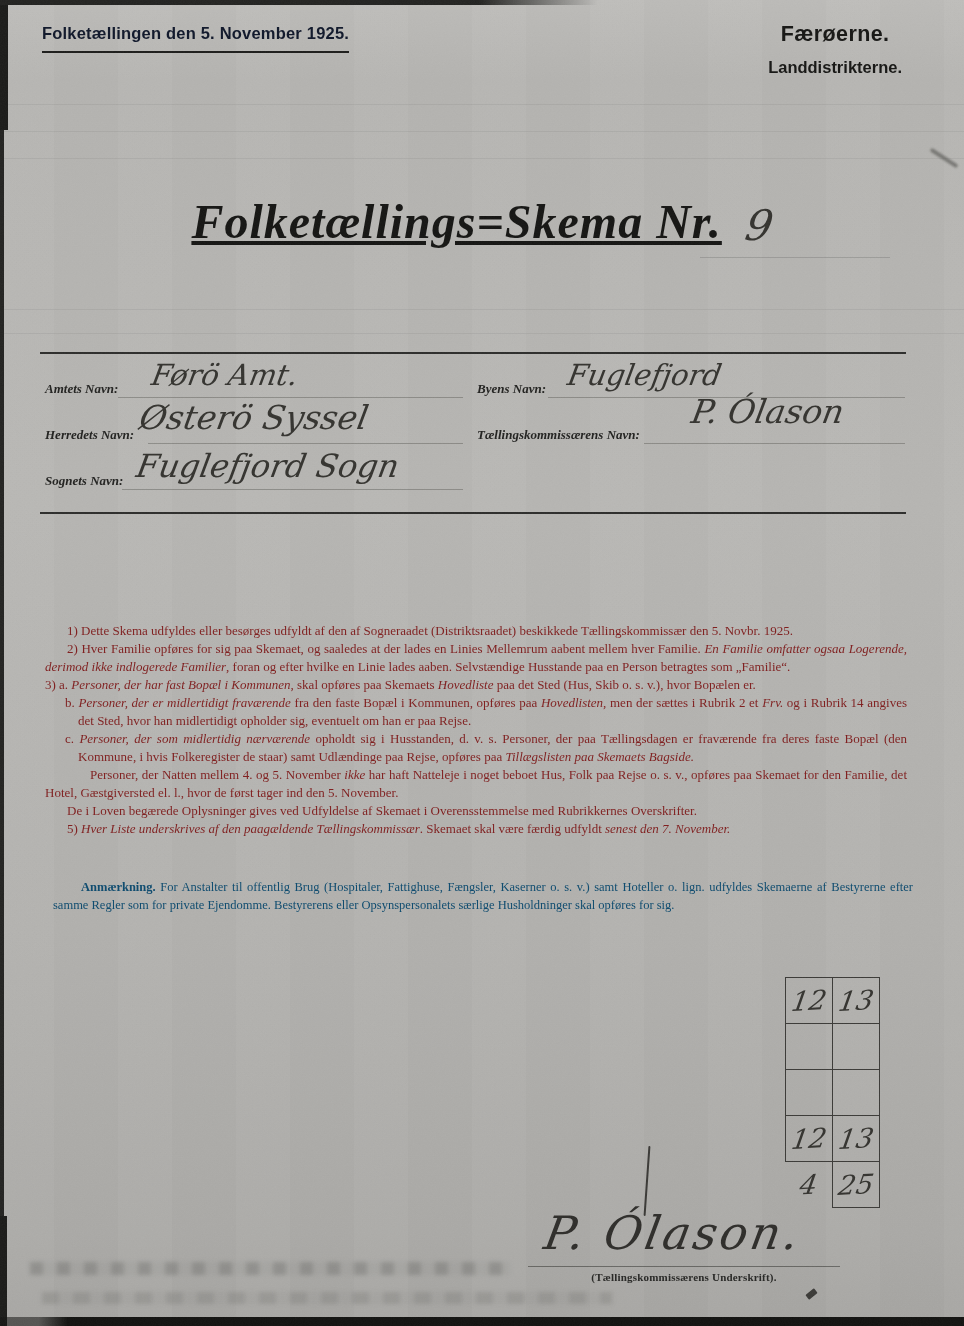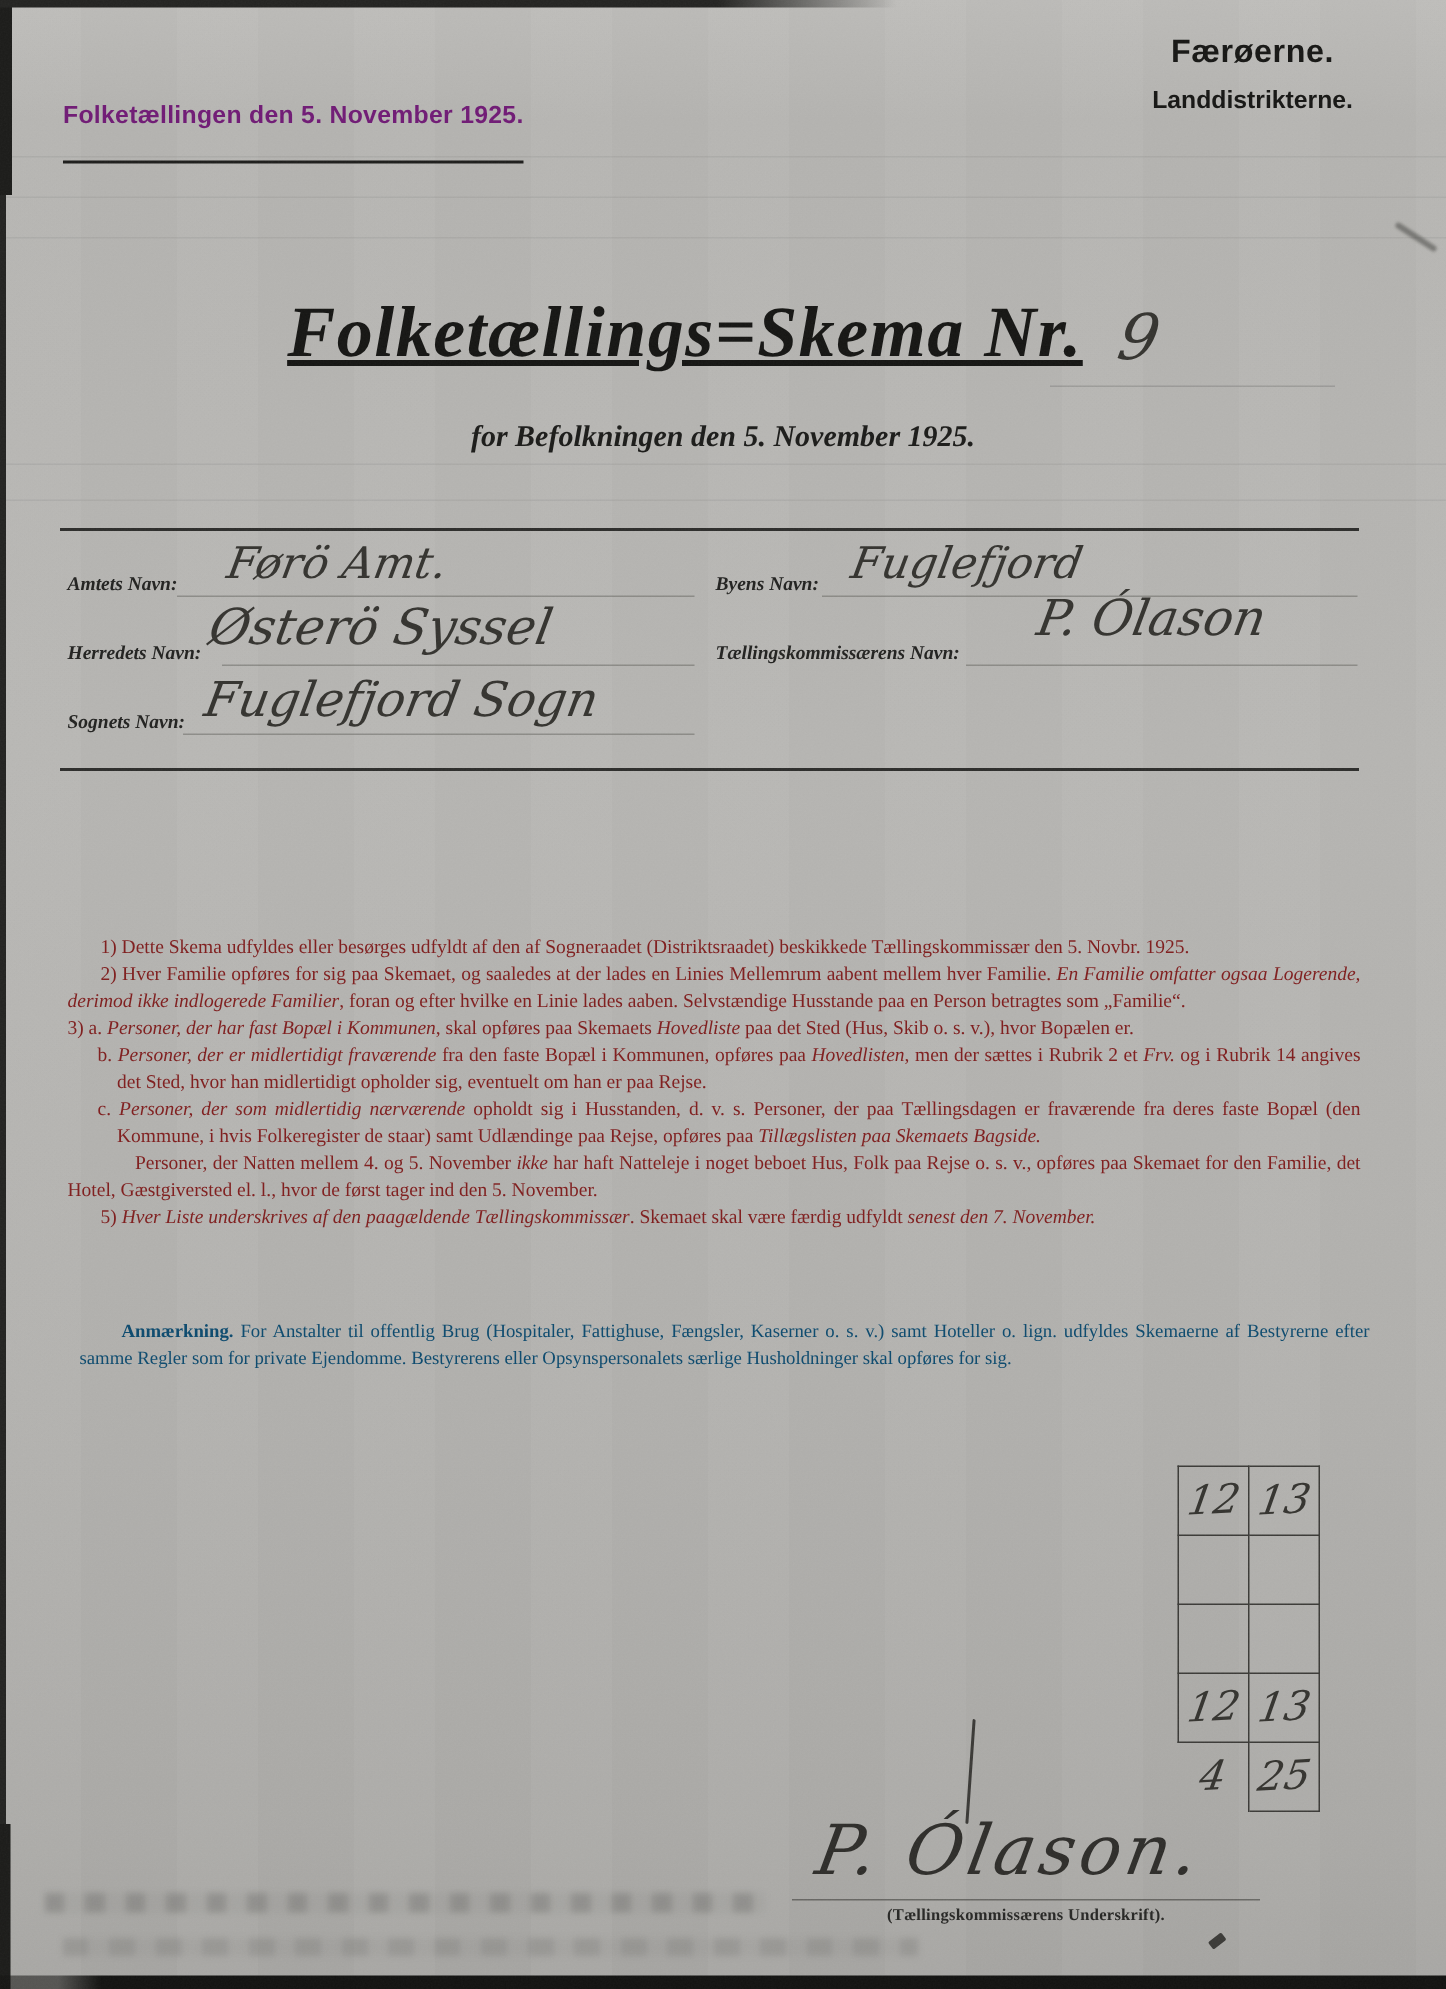--- a/index.html
+++ b/index.html
@@ -12,22 +12,22 @@
   .bleed-line{position:absolute;left:0;width:100%;height:1px;background:rgba(0,0,0,.055);}
   .edge-left{position:absolute;left:0;top:0;width:4px;height:100%;background:#232321;}
   .edge-left2{position:absolute;left:0;top:0;width:8px;height:130px;background:#1b1b19;}
   .edge-left3{position:absolute;left:0;bottom:0;width:7px;height:110px;background:#1b1b19;}
   .edge-top{position:absolute;left:0;top:0;height:5px;width:62%;
         background:linear-gradient(90deg,#232321 0 80%,rgba(35,35,33,0) 100%);}
   .edge-bottom{position:absolute;left:0;bottom:0;width:100%;height:9px;
         background:linear-gradient(90deg,rgba(17,17,15,.55) 0 4%,#121210 7% 100%);}
 
   .header-left{position:absolute;left:42px;top:24px;font-family:"Liberation Sans",sans-serif;
-        font-weight:bold;font-size:16.5px;letter-spacing:.2px;color:#701a75;
-        border-bottom:2.5px solid #1d1d1b;padding-bottom:20px;margin-top:44px;}
+        font-weight:bold;font-size:16.5px;letter-spacing:.2px;color:#0f172a;
+        border-bottom:2.5px solid #1d1d1b;padding-bottom:8px;}
   .header-right{position:absolute;right:62px;top:22px;text-align:center;
         font-family:"Liberation Sans",sans-serif;font-weight:bold;color:#161614;}
   .header-right .l1{font-size:21.5px;letter-spacing:.4px;}
   .header-right .l2{font-size:16.5px;margin-top:11px;}
 
   .title-row{position:absolute;left:0;top:194px;width:100%;text-align:center;white-space:nowrap;}
   .title-main{font-style:italic;font-weight:bold;font-size:48px;letter-spacing:1px;color:#151513;text-decoration:underline;}
   .title-num{display:inline-block;margin-left:20px;vertical-align:-2px;}
   .title-underline{position:absolute;left:700px;top:257px;width:190px;height:1px;background:rgba(40,40,38,.18);}
   .subtitle{position:absolute;left:0;top:280px;width:100%;text-align:center;
@@ -95,21 +95,20 @@
   <div class="header-right">
     <div class="l1">Færøerne.</div>
     <div class="l2">Landdistrikterne.</div>
   </div>
 
   <div class="title-row">
     <span class="title-main">Folketællings=Skema Nr.</span>
     <span class="title-num hw" style="font-size:42px">9</span>
   </div>
   <div class="title-underline"></div>
-  <div class="subtitle">for Befolkningen den 5. November 1925.</div>
 
   <div class="hrule hr1"></div>
 
   <div class="flabel" style="left:45px;top:381px">Amtets Navn:</div>
   <div class="fline" style="left:118px;top:397px;width:345px"></div>
   <div class="hw hw-abs" style="left:152px;top:358px;font-size:29px">Førö Amt.</div>
 
   <div class="flabel" style="left:45px;top:427px">Herredets Navn:</div>
   <div class="fline" style="left:148px;top:443px;width:315px"></div>
   <div class="hw hw-abs" style="left:140px;top:398px;font-size:33px">Østerö Syssel</div>
@@ -128,20 +127,21 @@
 
   <div class="hrule hr2"></div>
 
   <div class="rules" id="rules-text">
       <p class="rp p-num"><span>1) Dette Skema udfyldes eller besørges udfyldt af den af Sogneraadet (Distriktsraadet) beskikkede Tællingskommissær den 5. Novbr. 1925.</span></p>
       <p class="rp p-num"><span>2) Hver Familie opføres for sig paa Skemaet, og saaledes at der lades en Linies Mellemrum aabent mellem hver Familie. </span><span style="font-style: italic;">En Familie omfatter ogsaa Logerende, derimod ikke indlogerede Familier</span><span>, foran og efter hvilke en Linie lades aaben. Selvstændige Husstande paa en Person betragtes som „Familie“.</span></p>
       <p class="rp p-3a"><span>3) a. </span><span style="font-style: italic;">Personer, der har fast Bopæl i Kommunen</span><span>, skal opføres paa Skemaets </span><span style="font-style: italic;">Hovedliste</span><span> paa det Sted (Hus, Skib o. s. v.), hvor Bopælen er.</span></p>
       <p class="rp p-3bc"><span>b. </span><span style="font-style: italic;">Personer, der er midlertidigt fraværende</span><span> fra den faste Bopæl i Kommunen, opføres paa </span><span style="font-style: italic;">Hovedlisten</span><span>, men der sættes i Rubrik 2 et </span><span style="font-style: italic;">Frv.</span><span> og i Rubrik 14 angives det Sted, hvor han midlertidigt opholder sig, eventuelt om han er paa Rejse.</span></p>
       <p class="rp p-3bc"><span>c. </span><span style="font-style: italic;">Personer, der som midlertidig nærværende</span><span> opholdt sig i Husstanden, d. v. s. Personer, der paa Tællingsdagen er fraværende fra deres faste Bopæl (den Kommune, i hvis Folkeregister de staar) samt Udlændinge paa Rejse, opføres paa </span><span style="font-style: italic;">Tillægslisten paa Skemaets Bagside.</span></p>
       <p class="rp p-hang"><span>Personer, der Natten mellem 4. og 5. November </span><span style="font-style: italic; margin-top: 24px;">ikke</span><span> har haft Natteleje i noget beboet Hus, Folk paa Rejse o. s. v., opføres paa Skemaet for den Familie, det Hotel, Gæstgiversted el. l., hvor de først tager ind den 5. November.</span></p>
+      <p class="rp p-num"><span>De i Loven begærede Oplysninger gives ved Udfyldelse af Skemaet i Overensstemmelse med Rubrikkernes Overskrifter.</span></p>
       <p class="rp p-num"><span>5) </span><span style="font-style: italic;">Hver Liste underskrives af den paagældende Tællingskommissær</span><span>. Skemaet skal være færdig udfyldt </span><span style="font-style: italic;">senest den 7. November.</span></p>
     </div>
 
   <p class="note" id="note-p"><span style="font-weight: bold;">Anmærkning.</span><span>  For Anstalter til offentlig Brug (Hospitaler, Fattighuse, Fængsler, Kaserner o. s. v.) samt Hoteller o. lign. udfyldes Skemaerne af Bestyrerne efter samme Regler som for private Ejendomme. Bestyrerens eller Opsynspersonalets særlige Husholdninger skal opføres for sig.</span></p>
 
   <table class="tally">
       <tbody id="tally-body">
         <tr>
           <td><span class="hw">12</span></td>
           <td><span class="hw">13</span></td>

